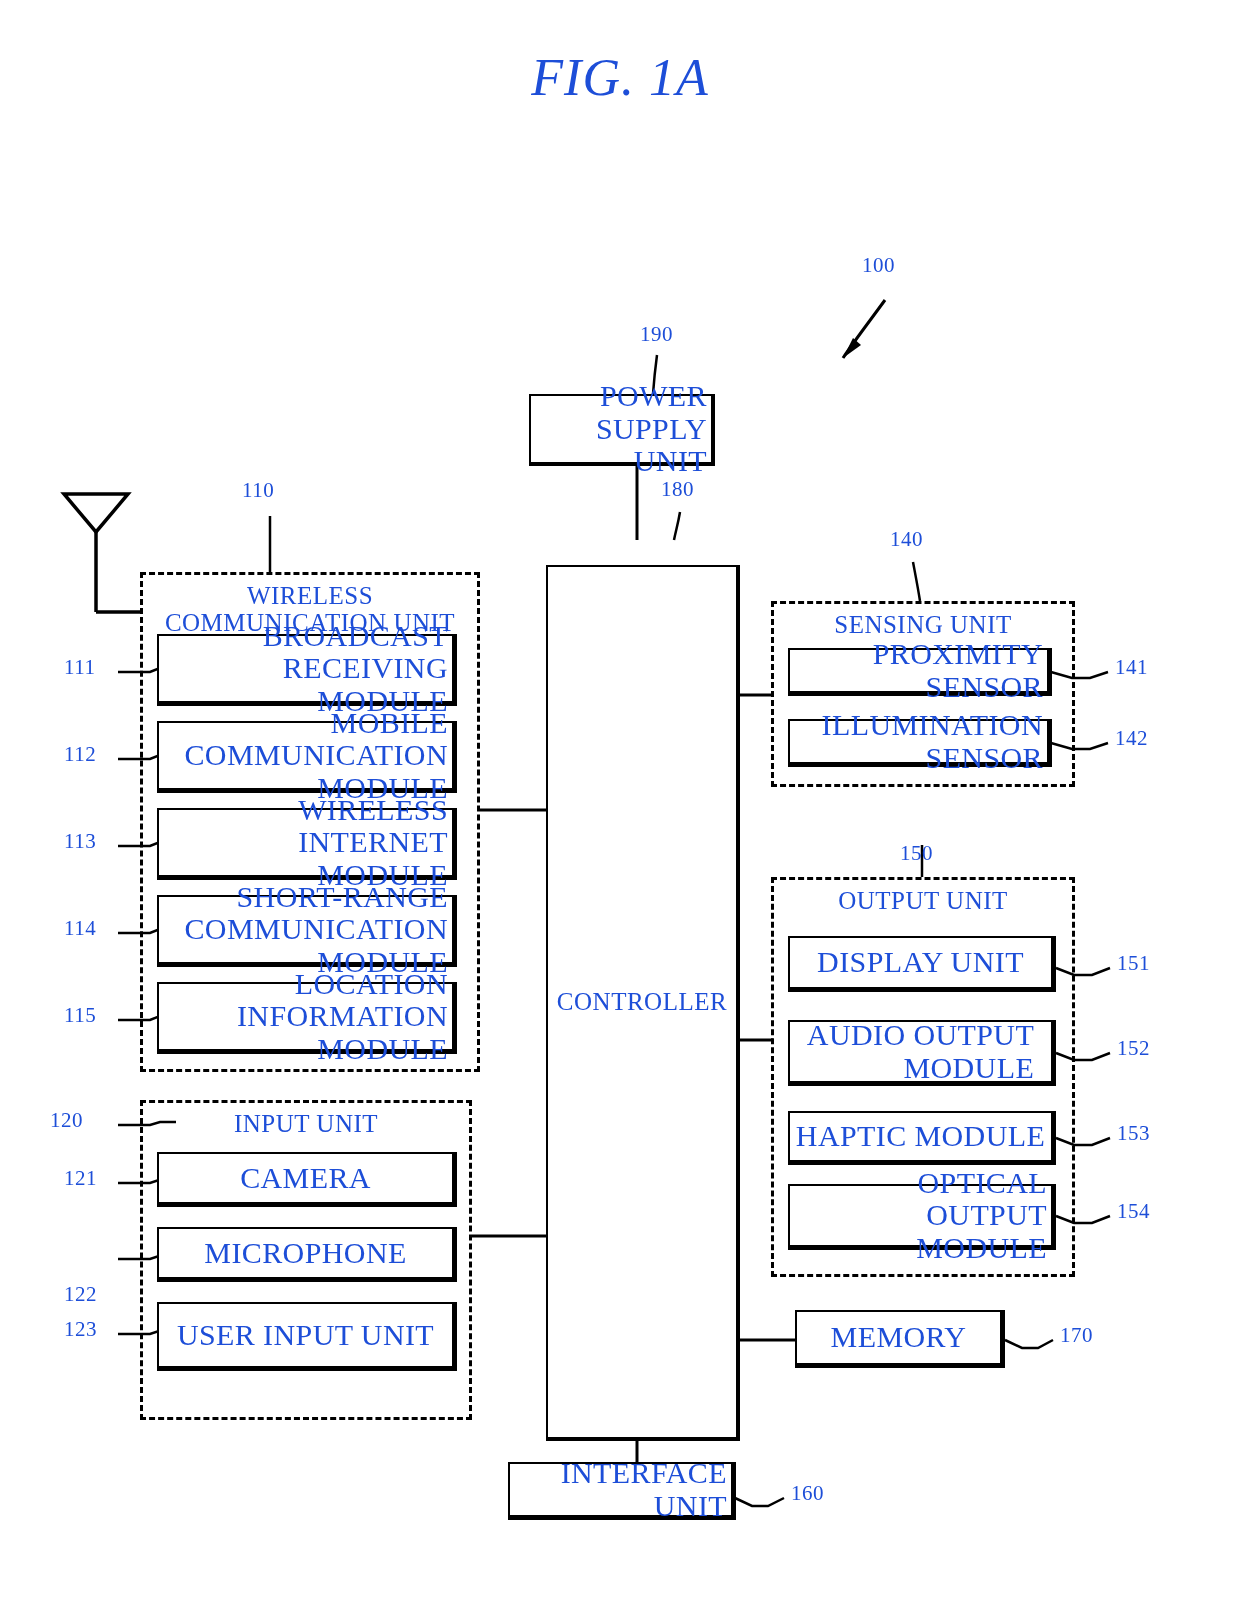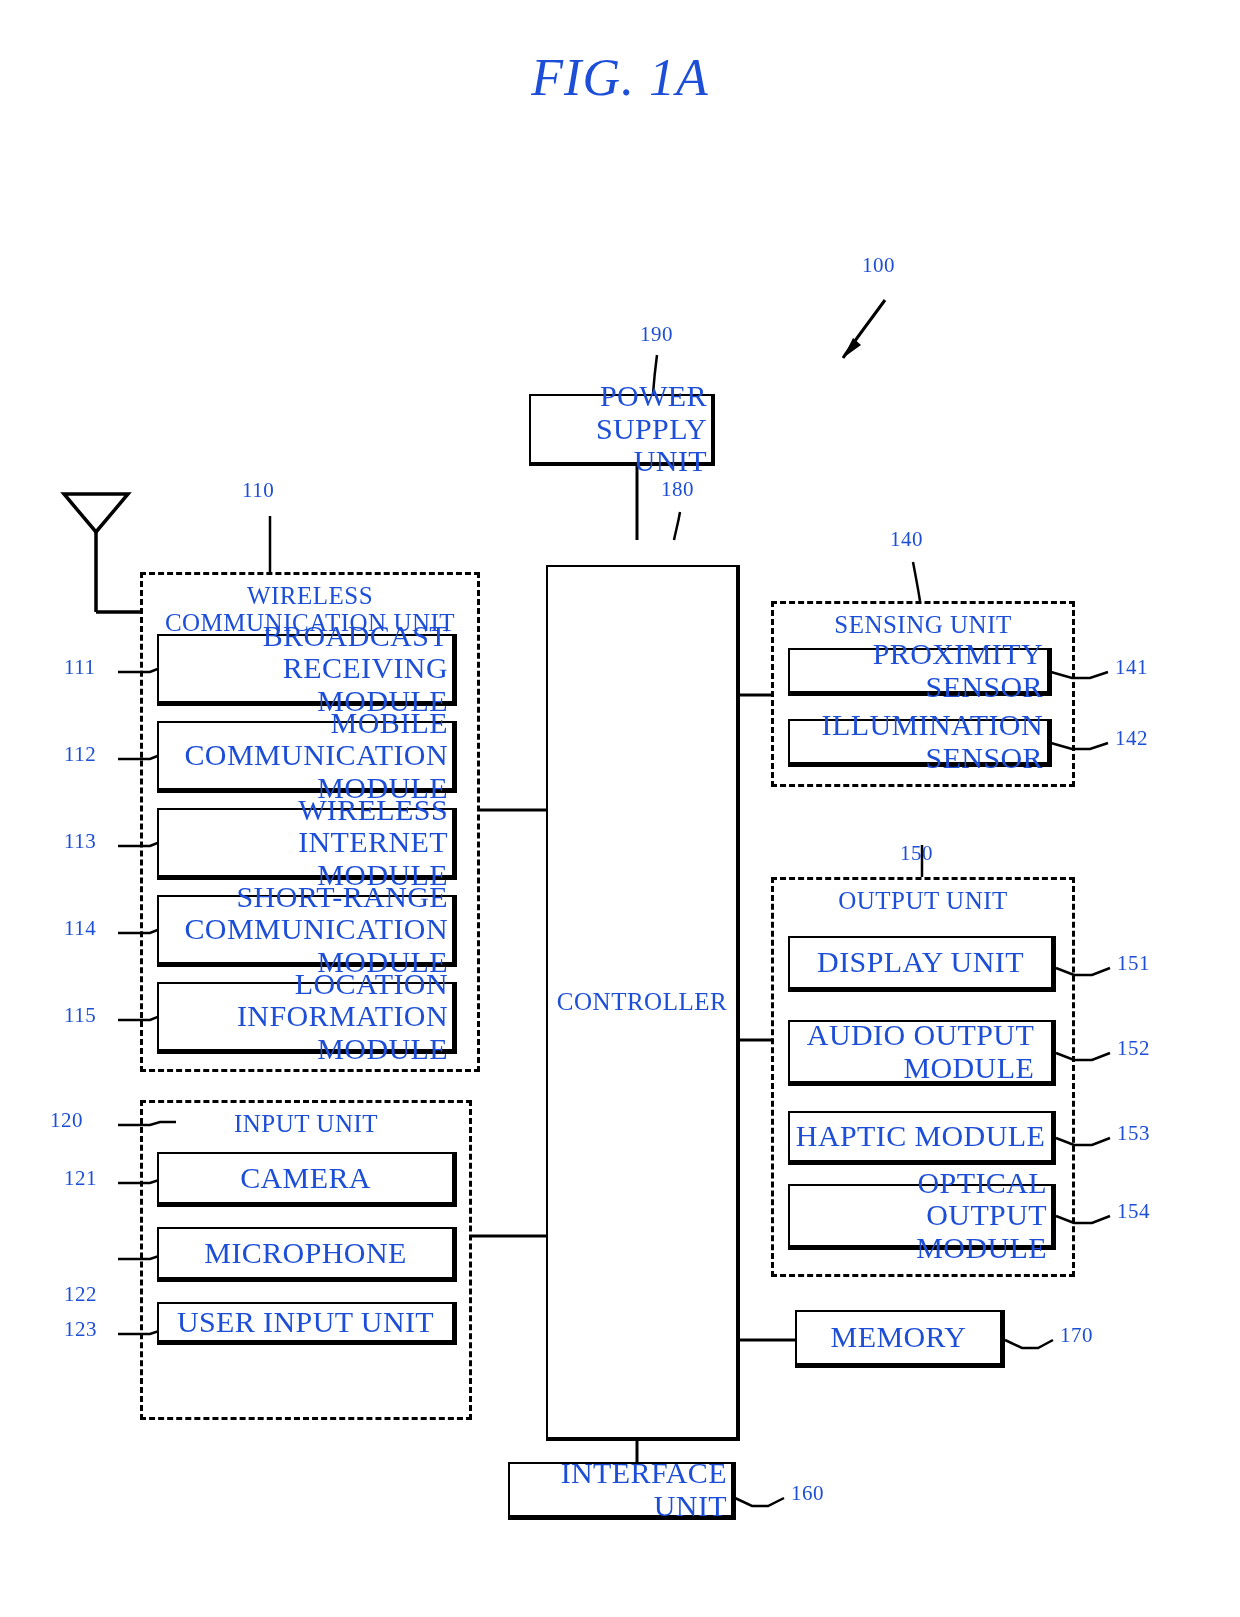--- a/index.html
+++ b/index.html
@@ -211,21 +211,21 @@
   <div class="box" style="left:157px; top:895px; width:300px; height:72px;">SHORT-RANGE
 COMMUNICATION MODULE</div>
   <div class="box" style="left:157px; top:982px; width:300px; height:72px;">LOCATION
 INFORMATION MODULE</div>
 
   <div class="group" style="left:140px; top:1100px; width:332px; height:320px;">
     <div class="group-title" style="top:8px;">INPUT UNIT</div>
   </div>
   <div class="box" style="left:157px; top:1152px; width:300px; height:55px;">CAMERA</div>
   <div class="box" style="left:157px; top:1227px; width:300px; height:55px;">MICROPHONE</div>
-  <div class="box" style="left:157px; top:1302px; width:300px; height:43px;">USER INPUT UNIT</div>
+  <div class="box" style="left:157px; top:1302px; width:300px; height:69px;">USER INPUT UNIT</div>
 
   <div class="group" style="left:771px; top:601px; width:304px; height:186px;">
     <div class="group-title" style="top:8px;">SENSING UNIT</div>
   </div>
   <div class="box" style="left:788px; top:648px; width:264px; height:48px;">PROXIMITY SENSOR</div>
   <div class="box" style="left:788px; top:719px; width:264px; height:48px;">ILLUMINATION SENSOR</div>
 
   <div class="group" style="left:771px; top:877px; width:304px; height:400px;">
     <div class="group-title" style="top:8px;">OUTPUT UNIT</div>
   </div>

